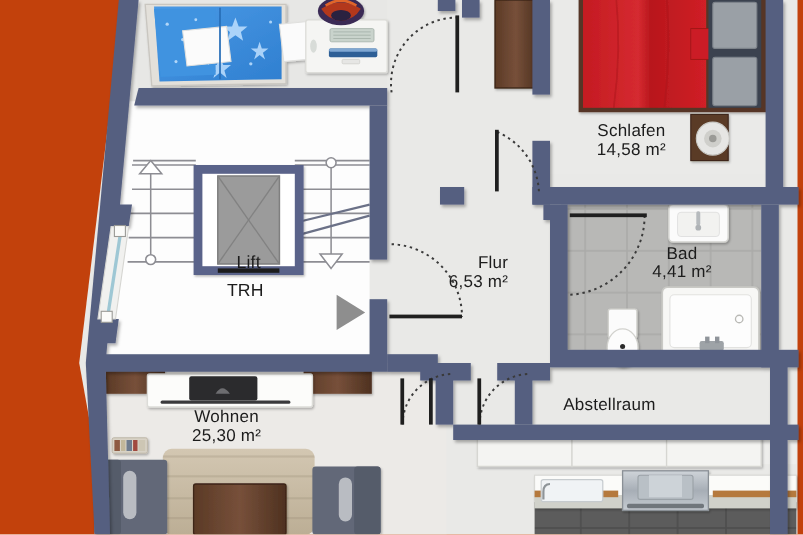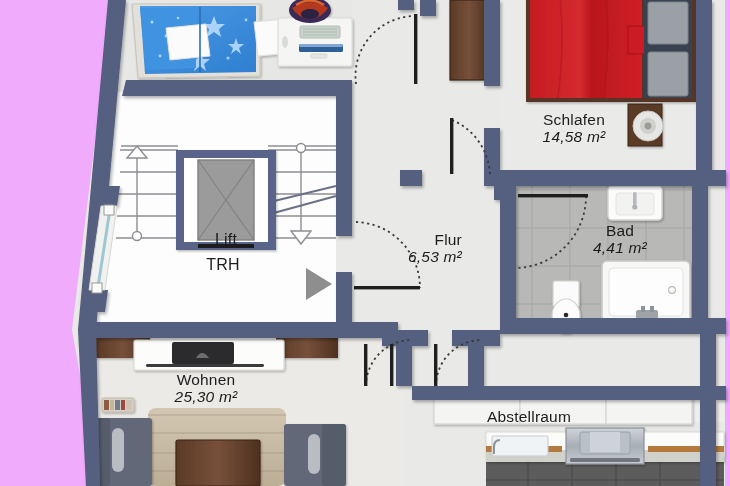--- a/index.html
+++ b/index.html
@@ -1,25 +1,25 @@
 <!DOCTYPE html>
 <html><head>
 <meta charset="utf-8">
 <title>Grundriss</title>
 <style>
   html,body{margin:0;padding:0;background:#ffffff;}
   body{width:730px;height:486px;overflow:hidden;
        font-family:"Liberation Sans","DejaVu Sans",sans-serif;}
-  #plan{position:relative;width:730px;height:486px;background:#f0abfc;overflow:hidden;}
+  #plan{position:relative;width:730px;height:486px;background:#c2410c;overflow:hidden;}
   #plansvg{position:absolute;left:0;top:0;width:730px;height:486px;}
   .lbl{position:absolute;text-align:center;color:#1c1c1c;
        font-family:"Liberation Sans","DejaVu Sans",sans-serif;
        white-space:nowrap;line-height:1.12;pointer-events:none;}
   .lbl .nm{font-size:15.5px;letter-spacing:.2px;}
-  .lbl .ar{font-size:15.5px;letter-spacing:.2px;font-style:italic;}
+  .lbl .ar{font-size:15.5px;letter-spacing:.2px;}
   .lbl.big .nm,.lbl.big .ar{font-size:16px;}
 </style>
 </head>
 <body>
 
 <div id="plan">
 
   <svg id="plansvg" viewBox="0 0 730 486">
     <defs>
       <linearGradient id="gRug" x1="0" y1="0" x2="0" y2="1">
@@ -396,21 +396,21 @@
   <div class="lbl" style="left:435px;top:231px;transform:translate(-50%,0);text-align:right;">
     <div class="nm">Flur</div>
     <div class="ar">6,53 m²</div>
   </div>
 
   <div class="lbl" style="left:206px;top:371px;transform:translate(-50%,0);text-align:center;">
     <div class="nm">Wohnen</div>
     <div class="ar">25,30 m²</div>
   </div>
 
-  <div class="lbl" style="left:529px;top:360px;transform:translate(-50%,0);margin-top:48px;">
+  <div class="lbl" style="left:554px;top:360px;transform:translate(-50%,0);">
     <div class="nm">Abstellraum</div>
   </div>
 
   <div class="lbl big" style="left:223px;top:256px;transform:translate(-50%,0);">
     <div class="nm">TRH</div>
   </div>
 
   <div class="lbl big" style="left:226px;top:187px;transform:translate(-50%,0);margin-top:44px;">
     <div class="nm">Lift</div>
   </div>

